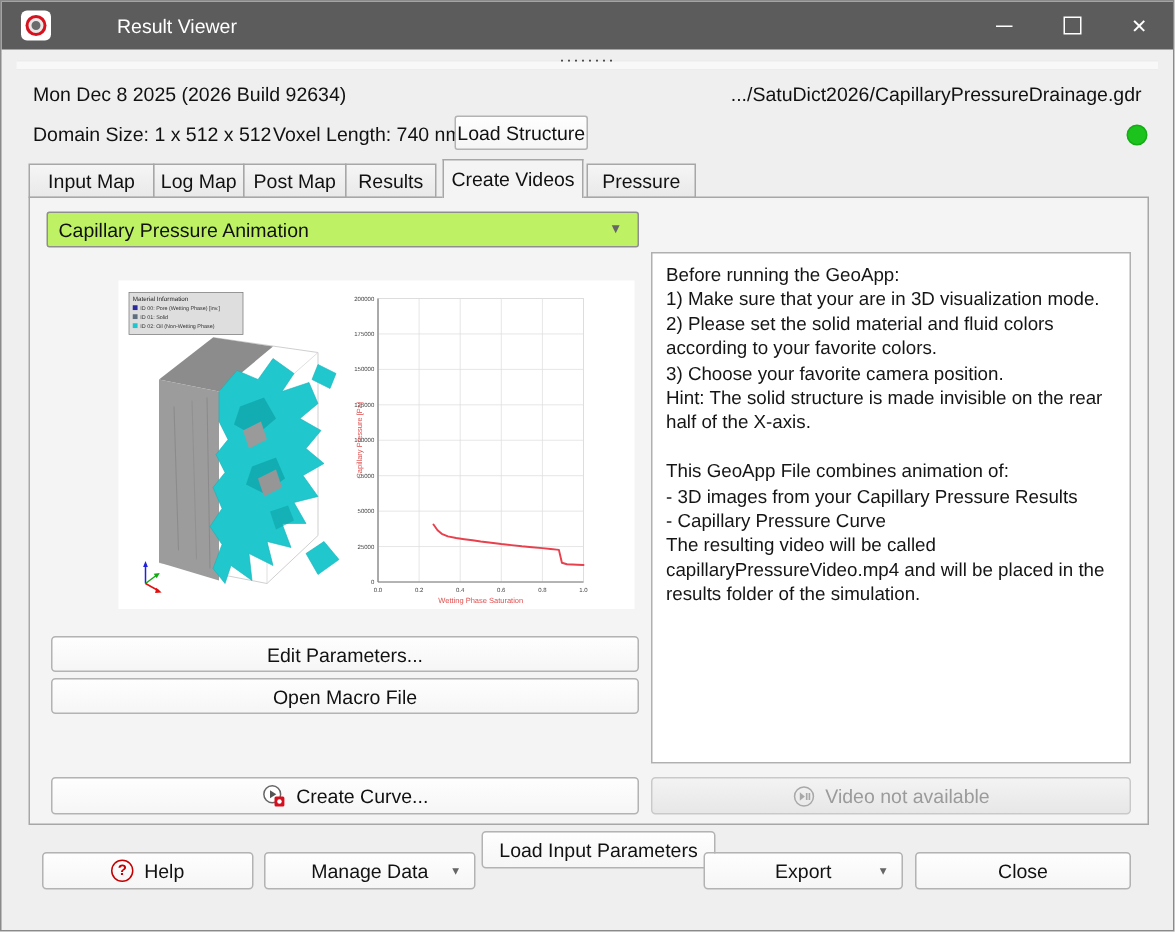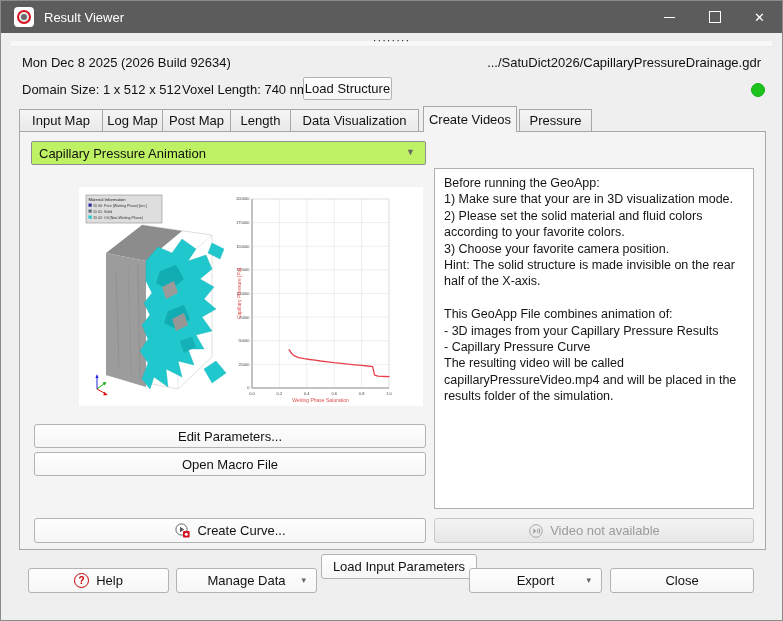--- a/index.html
+++ b/index.html
@@ -2,21 +2,21 @@
 <html><head>
 <meta charset="utf-8">
 <style>
   html,body{margin:0;padding:0;background:#cfcfcf;}
   .window{
     position:relative; width:783px; height:621px; box-sizing:border-box;
     background:#efefef; border:1px solid #8a8a8a; overflow:hidden;
     font-family:"Liberation Sans", sans-serif; font-size:13px; color:#111;
   }
   
-  .titlebar{position:absolute;top:0;left:0;right:0;height:32px;background:#5c5c5c;display:flex;align-items:center;color:#fff;}
+  .titlebar{position:absolute;top:0;left:0;right:0;height:32px;background:#5c5c5c;display:flex;align-items:center;color:#fff;gap:34px;}
   .appicon{width:20px;height:20px;margin-left:13px;background:#fff;border-radius:4px;display:flex;align-items:center;justify-content:center;}
   .appicon .outer{width:14px;height:14px;border-radius:50%;background:#d5121e;display:flex;align-items:center;justify-content:center;}
   .appicon .inner{width:6px;height:6px;border-radius:50%;background:#6b6b6b;border:2px solid #e8e8e8;}
   .title-text{margin-left:10px;font-size:13px;}
   .win-controls{margin-left:auto;display:flex;height:32px;}
   .win-btn{width:45px;height:32px;display:flex;align-items:center;justify-content:center;color:#fff;font-size:13px;cursor:default;}
   .win-btn .mini{display:block;width:11px;height:1px;background:#fff;}
   .win-btn .maxi{display:block;width:10px;height:10px;border:1px solid #fff;}
   
   .drag-strip{position:absolute;top:39px;left:10px;right:10px;height:5px;background:#f8f8f8;border-top:1px solid #ececec;border-bottom:1px solid #ececec;}
@@ -79,22 +79,21 @@
   <div class="file-path">.../SatuDict2026/CapillaryPressureDrainage.gdr</div>
   <div class="domain-size">Domain Size: 1 x 512 x 512</div>
   <div class="voxel-length">Voxel Length: 740 nm</div>
   <div class="btn" style="top:76px;left:302px;width:89px;height:23px;border-radius:2px;">Load Structure</div>
   <div class="status-dot"></div>
 
   <div class="tabbar" id="tabbar">
       <div class="tab" style="width: 84px;">Input Map</div>
       <div class="tab" style="width: 61px;">Log Map</div>
       <div class="tab" style="width: 69px;">Post Map</div>
-      <div class="tab" style="width: 61px;">Length</div>
-      <div class="tab" style="width: 129px;">Data Visualization</div>
+      <div class="tab" style="width: 61px;">Results</div>
       <div class="tab active" style="width: 94px;">Create Videos</div>
       <div class="tab" style="width: 73px;">Pressure</div>
     </div>
   <div class="pane"></div>
 
   <div class="combo">
     <span>Capillary Pressure Animation</span>
     <span class="dd-arrow">▼</span>
   </div>
 

